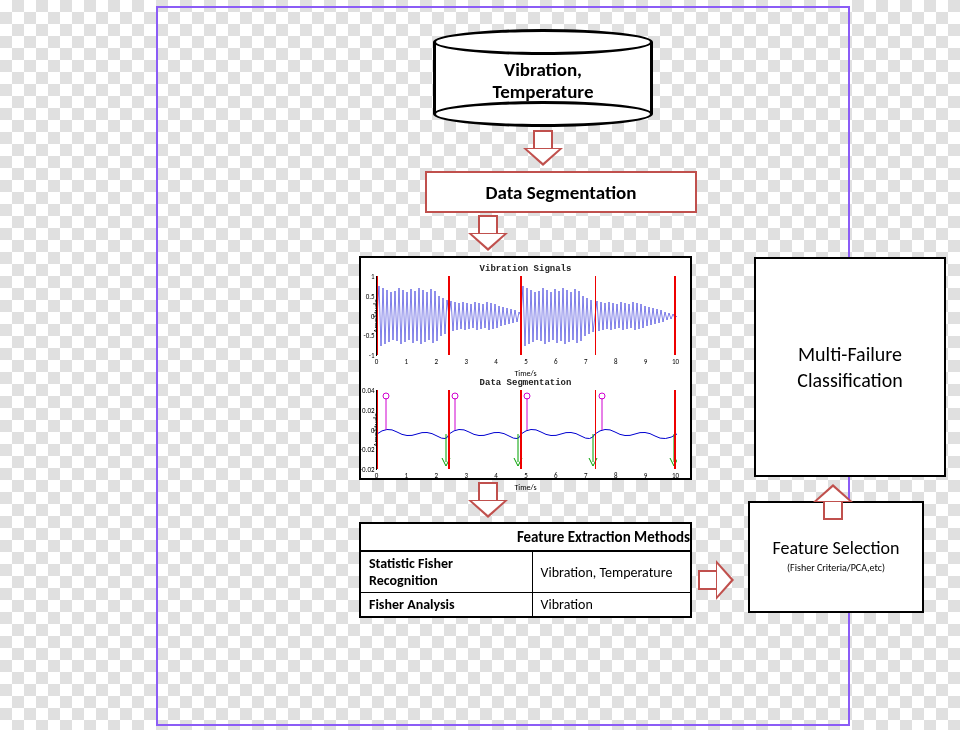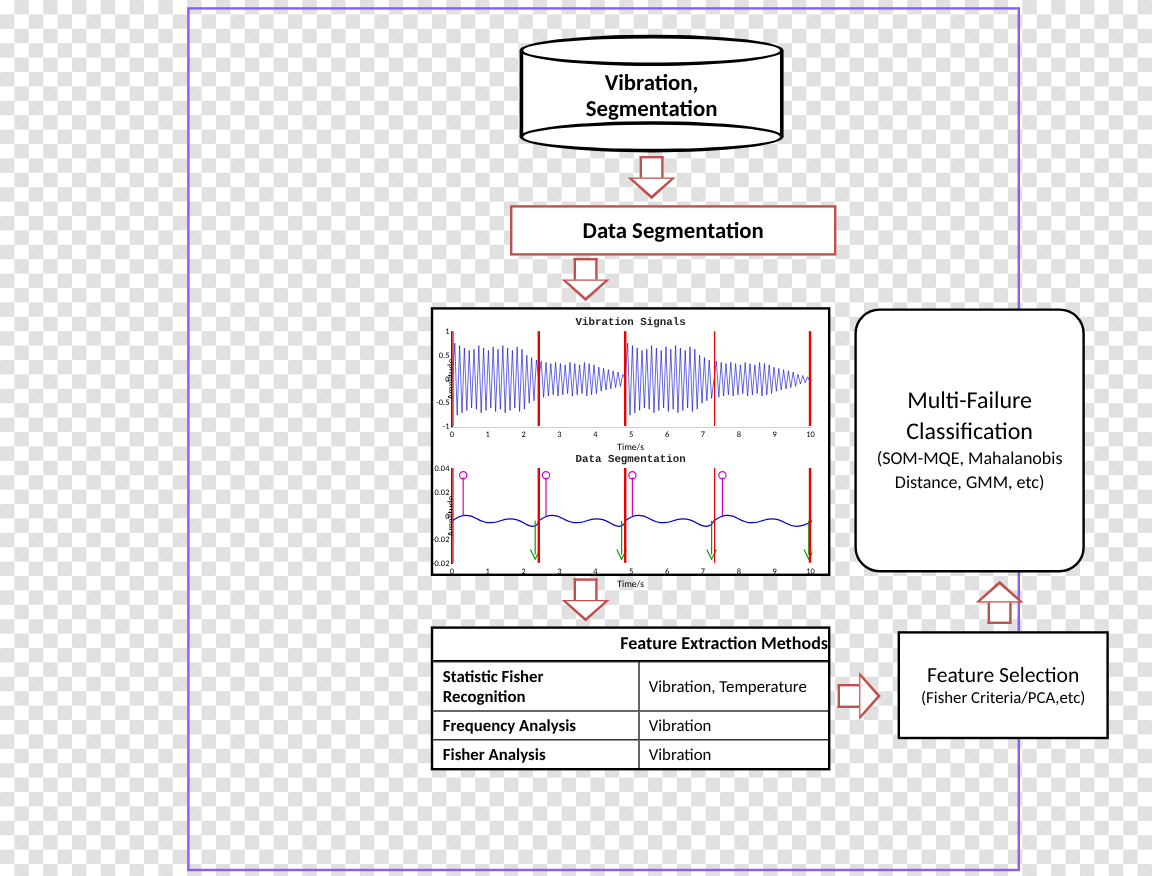--- a/index.html
+++ b/index.html
@@ -159,28 +159,28 @@
     position: absolute;
     border: 2px solid #000;
     background: #fff;
     text-align: center;
     display: flex;
     flex-direction: column;
     justify-content: center;
     padding: 6px;
   }
   .feat-sel {
-    left: 590px; top: 518px;
-    width: 176px; height: 90px; text-align: center;
+    left: 590px; top: 493px;
+    width: 176px; height: 112px; text-align: center;
   }
   .feat-sel .t1 { font-size: 18px; }
-  .feat-sel .t2 { font-size: 14px; line-height: 18px; }
+  .feat-sel .t2 { font-size: 10px; line-height: 18px; }
   .multi-fail {
-    left: 554px; top: 249px;
-    width: 192px; height: 220px; border-radius: 21px;
+    left: 596px; top: 249px;
+    width: 192px; height: 220px;
   }
   .multi-fail .t1 { font-size: 20px; line-height: 26px; }
   .multi-fail .t2 { font-size: 15px; line-height: 20px; }
   .arrow-down {
     position: absolute;
     width: 40px;
   }
   .arrow-down .shaft {
     width: 20px; height: 18px;
     margin: 0 auto;
@@ -268,21 +268,21 @@
 <body>
 
 <div class="outer-frame">
 
   <div class="db-cylinder">
     <div class="cyl-top"></div>
     <div class="cyl-body"></div>
     <div class="cyl-bottom"></div>
     <div class="db-text">
       <span>Vibration,</span><br>
-      <span>Segmentation</span>
+      <span>Temperature</span>
     </div>
   </div>
 
   <div class="arrow-down" style="left:365px; top:122px;">
     <div class="shaft"></div>
       <div class="head"></div>
   </div>
 
   <div class="proc-box data-seg">
     <span>Data Segmentation</span>
@@ -400,24 +400,20 @@
 
   <div class="table-frame">
     <div class="thead">Feature Extraction Methods</div>
     <table>
       <tbody>
           <tr>
         <td>Statistic Fisher Recognition</td>
         <td>Vibration, Temperature</td>
       </tr>
       <tr>
-        <td>Frequency Analysis</td>
-        <td>Vibration</td>
-      </tr>
-      <tr>
         <td>Fisher Analysis</td>
         <td>Vibration</td>
       </tr>
     </tbody>
       </table>
   </div>
 
   <div class="arrow-right" style="left:540px; top:552px;">
     <div class="shaft"></div>
       <div class="head"></div>
@@ -431,16 +427,15 @@
   <div class="arrow-up" style="left:655px; top:476px;">
     <div class="head"></div>
       <div class="shaft"></div>
   </div>
 
   <div class="side-box multi-fail">
     <div class="t1">
       <span>Multi-Failure</span><br>
       <span>Classification</span>
     </div>
-    <div class="t2">(SOM-MQE, Mahalanobis Distance, GMM, etc)</div>
   </div>
 
 </div>
 
 </body></html>

